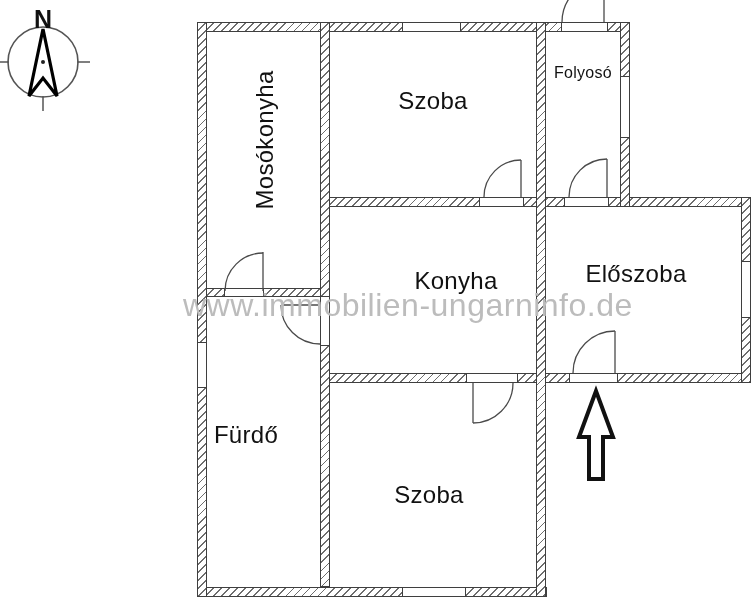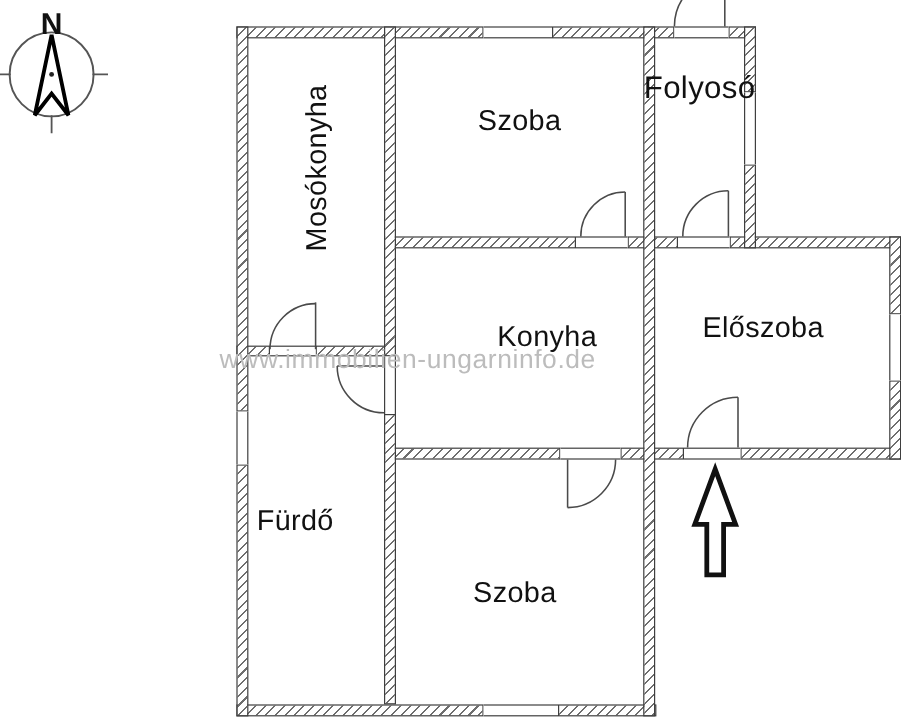--- a/index.html
+++ b/index.html
@@ -15,23 +15,23 @@
   }
   .win-h{position:absolute;box-sizing:border-box;background:#fff;
     border-top:1px solid #3f3f3f;border-bottom:1px solid #3f3f3f;z-index:1;}
   .win-v{position:absolute;box-sizing:border-box;background:#fff;
     border-left:1px solid #3f3f3f;border-right:1px solid #3f3f3f;z-index:1;}
   .room-label{
     position:absolute;transform:translate(-50%,-50%);
     font-size:24px;color:#111;white-space:nowrap;z-index:3;letter-spacing:.3px;
   }
   .room-label.vertical{transform:translate(-50%,-50%) rotate(-90deg);}
-  .room-label.small{font-size:26px;}
+  .room-label.small{font-size:16px;}
   #watermark{
-    position:absolute;left:183px;top:287px;font-size:22px;letter-spacing:.5px;
+    position:absolute;left:183px;top:287px;font-size:32px;letter-spacing:.5px;
     color:#bcbcbc;z-index:4;white-space:nowrap;
   }
   svg{position:absolute;z-index:2;}
   #doors-svg{left:0;top:0;}
 </style>
 </head>
 <body>
 
 <div id="plan">
 

